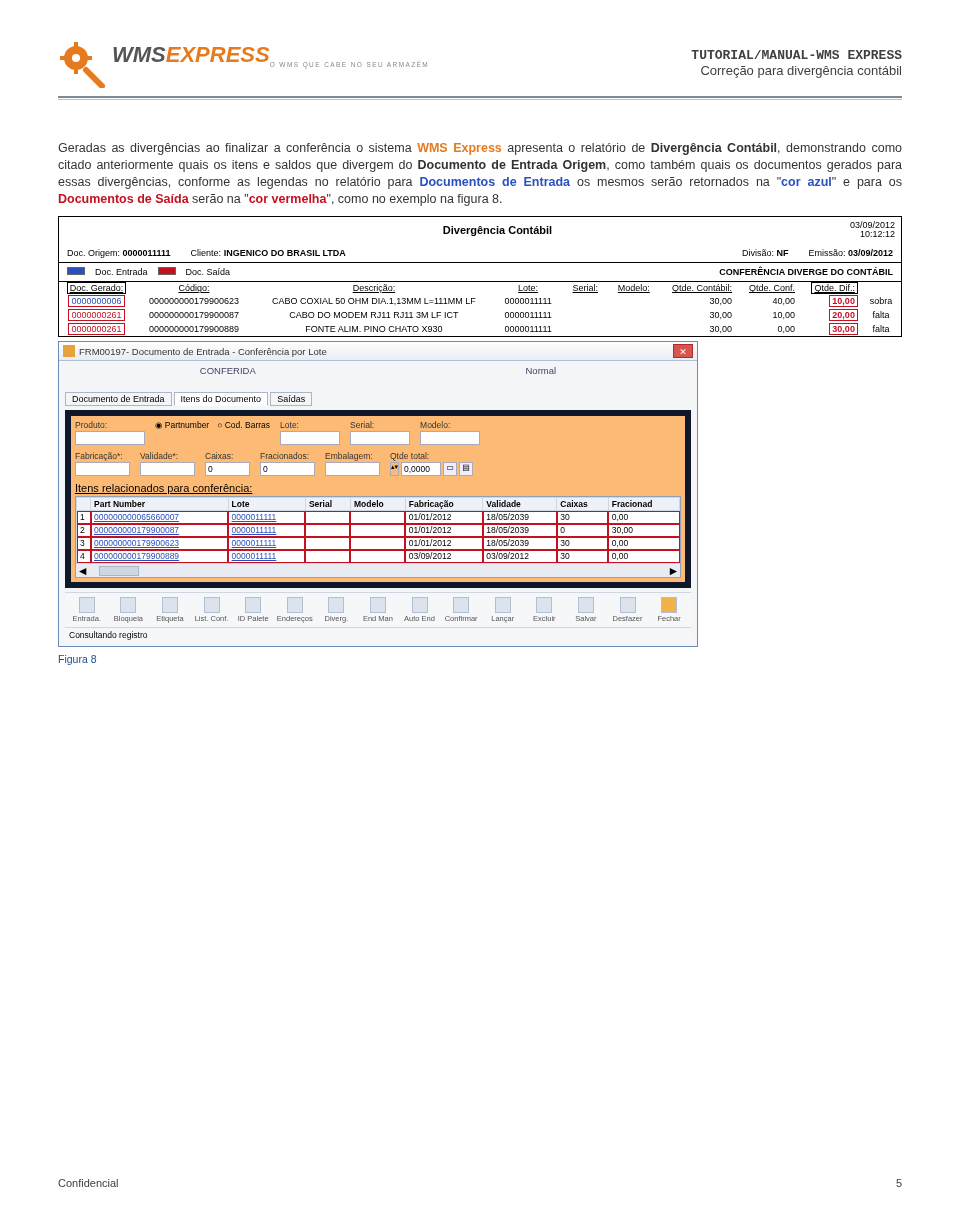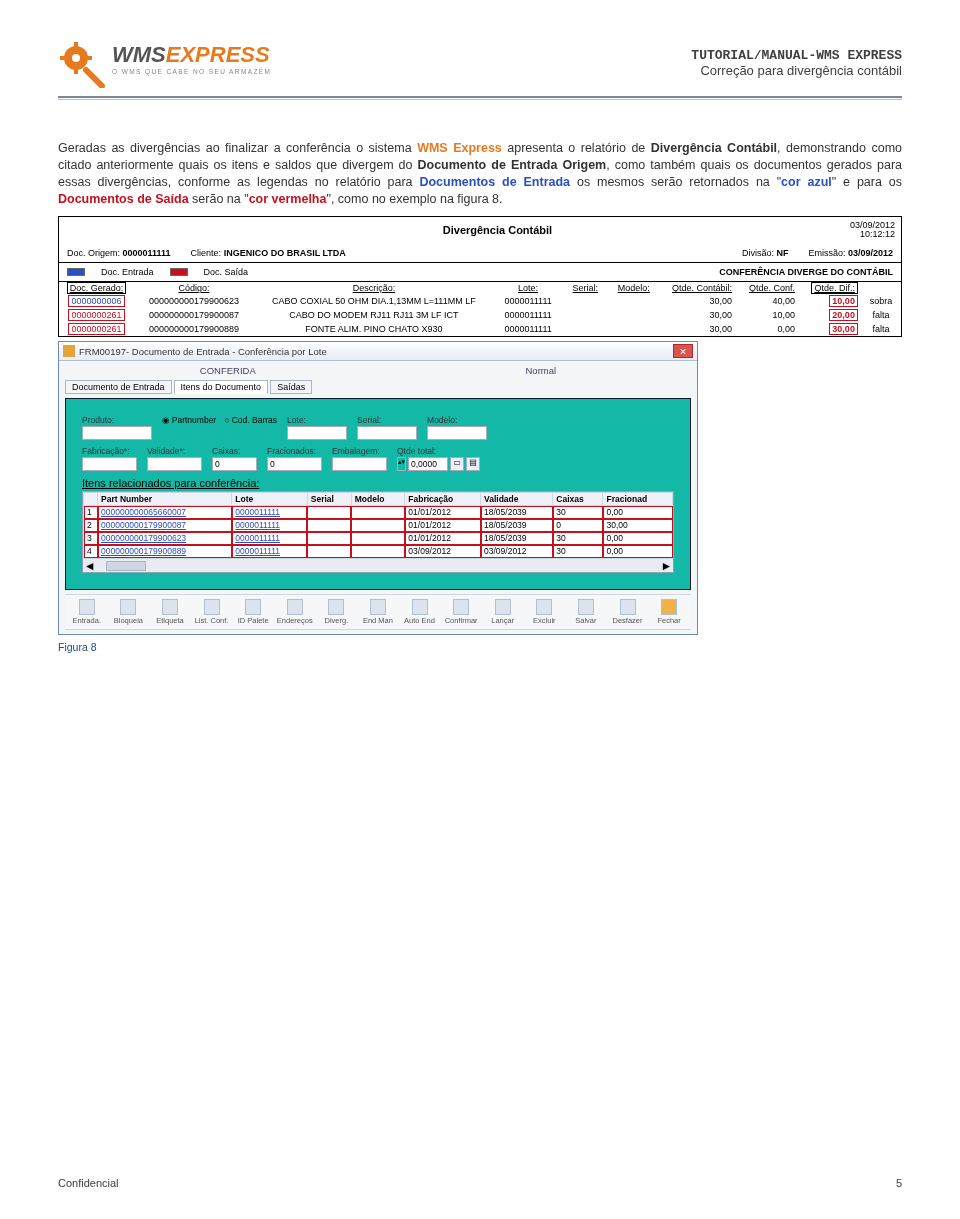--- a/index.html
+++ b/index.html
@@ -2,21 +2,21 @@
 <html><head>
 <meta charset="utf-8">
 <style>
   * { box-sizing: border-box; margin: 0; padding: 0; }
   body { font-family: Verdana, Arial, sans-serif; background: #fff; width: 960px; margin: 0 auto; }
   .page { padding: 40px 58px 30px 58px; min-height: 1219px; position: relative; }
   
   .header { display: flex; justify-content: space-between; align-items: flex-start; margin-bottom: 8px; }
   .logo-block { display: flex; align-items: flex-start; gap: 6px; }
   .logo-gear { width: 48px; height: 48px; }
-  .logo-text-area { display: flex; flex-direction: column; padding-top: 2px; }
+  .logo-text-area { display: flex; padding-top: 2px; align-items: flex-end; }
   .logo-wms { display: flex; align-items: baseline; }
   .logo-wms-wms { font-size: 22px; font-weight: 700; color: #555; font-style: italic; }
   .logo-wms-express { font-size: 22px; font-weight: 700; color: #e77a1c; font-style: italic; }
   .logo-sub { font-size: 6.5px; color: #888; letter-spacing: 1.4px; }
   .header-right { text-align: right; padding-top: 8px; }
   .header-title { font-size: 13px; color: #404040; font-weight: 700; font-family: Liberation Mono, monospace; }
   .header-sub   { font-size: 13px; color: #404040; }
   .hr1 { border: none; border-top: 2px solid #7b8a94; margin-top: 8px; }
   .hr2 { border: none; border-top: 1px solid #b8c0c6; margin-top: 1px; }
 
@@ -25,21 +25,21 @@
   .body-text .blue { color: #2a4fbf; font-weight: 700; }
   .body-text .redtxt { color: #c61020; font-weight: 700; }
   .body-text b { font-weight: 700; color: #333; }
 
   
   .report { margin-top: 8px; border: 1px solid #000; background: #fff; font-size: 9px; }
   .report-header { display: flex; justify-content: space-between; align-items: center; padding: 4px 6px 2px 6px; }
   .report-title { font-weight: 700; font-size: 11px; text-align: center; flex: 1; }
   .report-date { text-align: right; font-size: 9px; line-height: 1.1; }
   .report-row1 { display: flex; gap: 20px; padding: 6px 8px 4px 8px; border-bottom: 1px solid #000; }
-  .report-row2 { display: flex; align-items: center; padding: 4px 8px; gap: 16px; border-bottom: 1px solid #000; }
+  .report-row2 { display: flex; padding: 4px 8px; gap: 10px; border-bottom: 1px solid #000; }
   .legend-box { width: 18px; height: 8px; border: 1px solid #666; }
   .legend-blue { background: #2a4fbf; }
   .legend-red  { background: #c61020; }
   .conf-diverge { margin-left: auto; font-weight: 700; }
   .rep-table { width: 100%; border-collapse: collapse; font-size: 9px; }
   .rep-table th, .rep-table td { padding: 1px 3px; text-align: center; white-space: nowrap; }
   .rep-table th { text-decoration: underline; font-weight: 400; }
   .rep-table th.r, .rep-table td.r { text-align: right; }
   .c-doc { width: 58px; }
   .c-cod { width: 105px; }
@@ -57,25 +57,25 @@
   .red-cell  { color: #c61020; }
   .redbold { color: #c61020; font-weight: 700; }
 
   
   .form-win { margin-top: 4px; width: 640px; border: 1px solid #6a8bb5; background: linear-gradient(#f5f7fb,#eef2f8); font-size: 9.5px; }
   .titlebar { display: flex; align-items: center; padding: 2px 4px; background: linear-gradient(#fefefe,#e8edf4); border-bottom: 1px solid #b0bfd2; justify-content: space-between; }
   .win-icon { width: 12px; height: 12px; background: #e6a23c; margin-right: 4px; }
   .win-title { flex: 1; color: #333; }
   .win-close { width: 20px; height: 14px; background: #d9534f; color: #fff; text-align: center; font-size: 9px; line-height: 14px; border: 1px solid #b02a2a; }
   .form-body { padding: 4px 6px; background: #f4f5f7; }
-  .form-top { display: flex; justify-content: space-around; margin-bottom: 4px; color: #446; }
+  .form-top { display: flex; justify-content: space-around; margin-bottom: 16px; color: #446; }
   .tabs { display: flex; gap: 2px; margin-bottom: 4px; }
   .tab { border: 1px solid #aab6c6; padding: 1px 6px; background: #f4f5f7; font-size: 9px; }
   .tab.active { background: #fff; border-bottom-color: #fff; }
-  .pane { border: 1px solid #0f172a; background: #14b8a6; padding: 16px; }
+  .pane { border: 6px solid #0f172a; background: #fdba74; padding: 4px; }
   .frow { display: flex; gap: 10px; margin-bottom: 6px; align-items: flex-start; }
   .fld { display: flex; flex-direction: column; font-size: 8.5px; }
   .fld label { color: #333; margin-bottom: 1px; }
   .fld input, .fld .inp { border: 1px solid #aab; background: #fff; height: 14px; padding: 0 2px; font-size: 8.5px; }
   .radio-row { display: flex; gap: 8px; font-size: 8.5px; align-items: center; }
   .small-icons { display: flex; gap: 2px; }
   .small-icons span { width: 14px; height: 14px; border: 1px solid #aab; background: #eef; font-size: 8px; text-align: center; }
 
   .sec-title { font-size: 11px; margin: 4px 0 2px; text-decoration: underline; }
   .grid { border: 1px solid #8ea1b7; background: #fff; }
@@ -411,20 +411,21 @@
           </div>
           <div class="tool">
             <span class="ic"></span>
             <span>Desfazer</span>
           </div>
           <div class="tool fechar">
             <span class="ic"></span>
             <span>Fechar</span>
           </div>
         </div>
+      <div class="statusbar">Consultando registro</div>
     </div>
   </div>
 
   <div class="fig-caption">Figura 8</div>
 
   <div class="footer">
     <span>Confidencial</span>
     <span>5</span>
   </div>
 </div>

